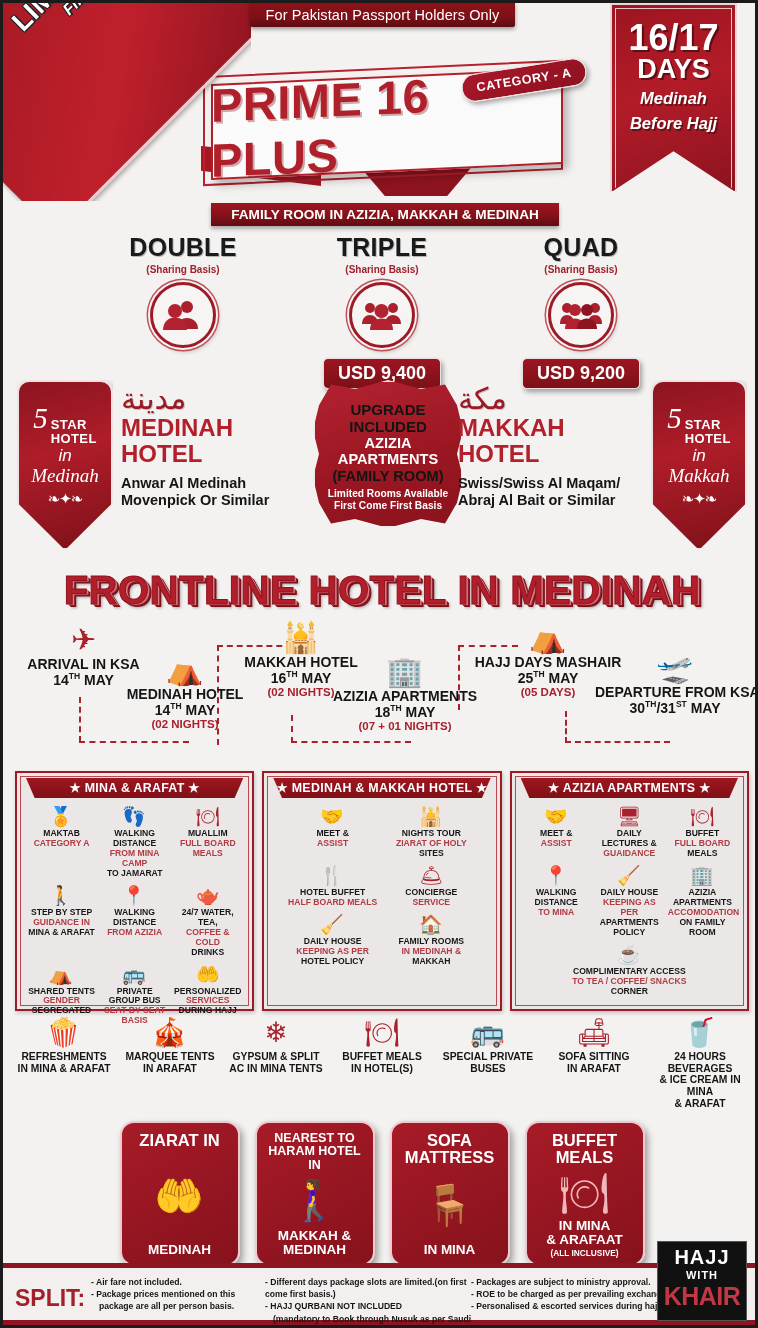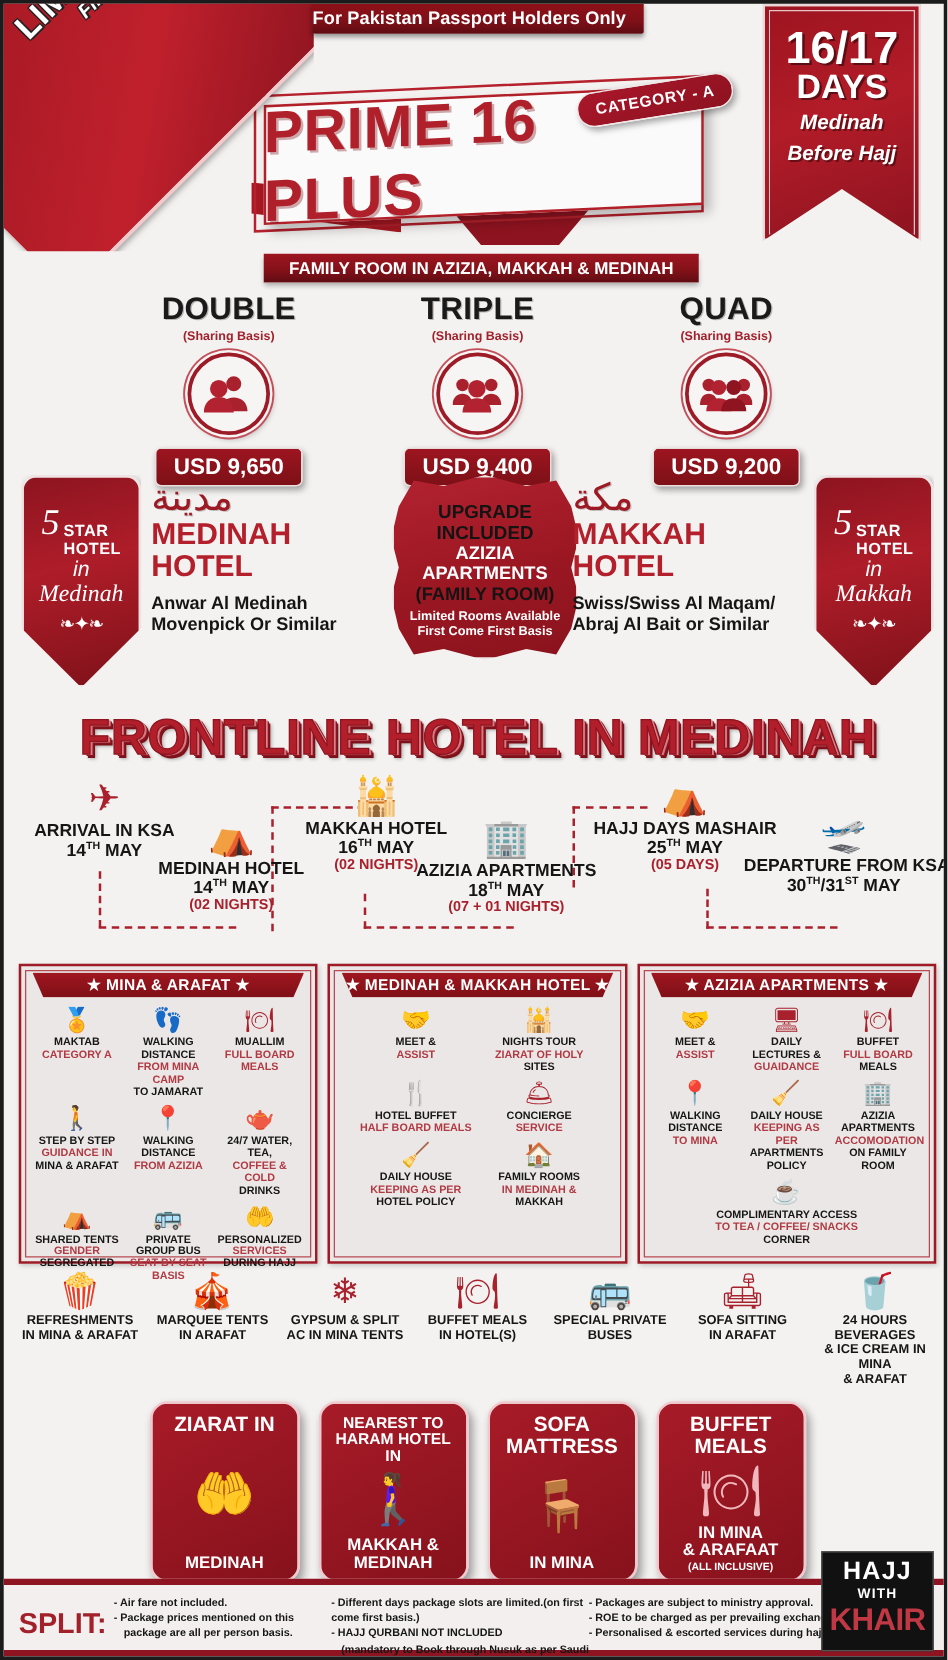--- a/index.html
+++ b/index.html
@@ -37,21 +37,21 @@
   }
   .corner .l1{ font-size:27px; font-weight:bold; letter-spacing:.5px; line-height:.95;
     text-shadow:1.5px 1.5px 0 #222, -1px -1px 0 #222, 1px -1px 0 #222, -1px 1px 0 #222;}
   .corner .l2{ font-size:16px; font-weight:bold; font-style:italic; margin-top:2px;
     text-shadow:1.5px 1.5px 0 #222, -1px -1px 0 #222, 1px -1px 0 #222, -1px 1px 0 #222;}
 
   
   .topbar{
     position:absolute; left:247px; top:0; width:265px; height:24px;
     background:linear-gradient(180deg,#8f1017,#7d1018 60%,#5d0b11);
-    color:#fff; font-size:14.5px; font-weight:bold; line-height:24px;
+    color:#fff; font-size:14.5px; font-weight:normal; text-align:center; line-height:24px;
     border-radius:0 0 2px 2px; box-shadow:0 2px 4px rgba(0,0,0,.4); z-index:7;
     letter-spacing:.1px;
   }
   
   .ribbon{
     position:absolute; right:18px; top:0; width:127px; height:190px; z-index:6;
   }
   .ribbon .body{
     position:absolute; inset:0;
     background:linear-gradient(160deg,#9d1420,#b21c28 45%,#8d1320);
@@ -299,21 +299,20 @@
       <div class="oname">DOUBLE</div>
       <div class="osub">(Sharing Basis)</div>
       <div class="circle">
         <svg width="40" height="32" viewBox="0 0 40 32">
           <circle cx="24" cy="8" r="6" fill="#a8212c"></circle>
             <path d="M13 30c0-7 5-11 11-11s11 4 11 11z" fill="#a8212c"></path>
           <circle cx="12" cy="12" r="7" fill="#b32230"></circle>
             <path d="M0 31c0-8 5.5-12.5 12-12.5S24 23 24 31z" fill="#b32230"></path>
         </svg>
       </div>
-      <div><span class="pricepill">USD 9,650</span></div>
     </div>
 
     <div class="occ">
       <div class="oname">TRIPLE</div>
       <div class="osub">(Sharing Basis)</div>
       <div class="circle">
         <svg width="40" height="32" viewBox="0 0 40 32">
           <circle cx="8" cy="9" r="5" fill="#a8212c"></circle>
             <path d="M0 25c0-6 4-9 8-9s8 3 8 9z" fill="#a8212c"></path>
           <circle cx="31" cy="9" r="5" fill="#a8212c"></circle>

